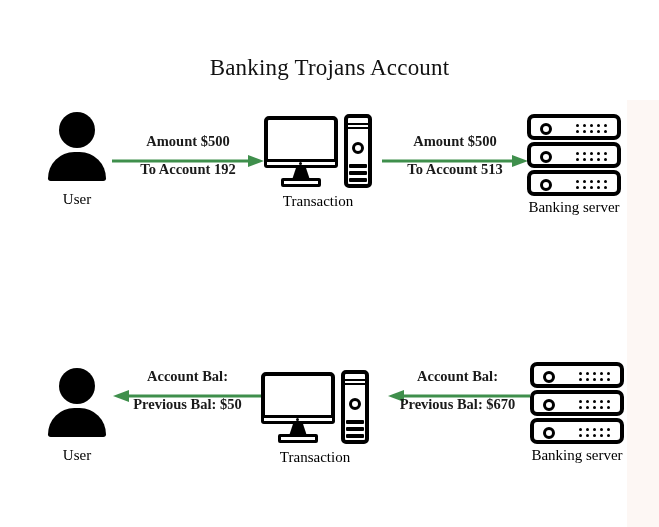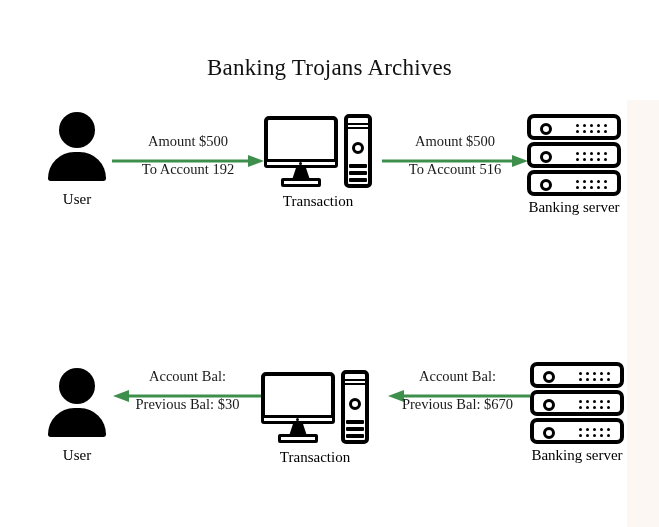--- a/index.html
+++ b/index.html
@@ -221,41 +221,42 @@
     position: absolute;
     width: 3px;
     height: 3px;
     background: #000000;
     border-radius: 50%;
   }
 
   
   .arrow {
     position: absolute;
+    font-weight: bold;
   }
   .arrow .lbl {
     position: absolute;
     left: 0;
     width: 100%;
     text-align: center;
     font-size: 14.5px;
     white-space: nowrap;
     color: #1a1a1a;
     font-family: "Liberation Serif", "DejaVu Serif", serif;
   }
   .arrow .lbl-top { top: -22px; }
   .arrow .lbl-bot { top: 6px; }
   .arrow svg { display: block; }
 </style>
 </head>
 <body>
 
 <div class="right-band"></div>
 
-<div class="title">Banking Trojans Archives</div>
+<div class="title">Banking Trojans Account</div>
 
 <div class="node" style="left:22px; top:112px; width:110px;">
   <div class="user-ico">
     <div class="head"></div>
     <div class="body"></div>
   </div>
   <div class="caption">User</div>
 </div>
 
 <div class="arrow" style="left:112px; top:155px; width:152px;">
@@ -284,21 +285,21 @@
   </div>
   <div class="caption">Transaction</div>
 </div>
 
 <div class="arrow" style="left:382px; top:155px; width:146px;">
   <div class="lbl lbl-top">Amount $500</div>
   <svg width="146" height="12" viewBox="0 0 146 12">
     <line x1="0" y1="6" x2="132" y2="6" stroke="#3f8f4c" stroke-width="3"></line>
     <polygon points="130,0 146,6 130,12" fill="#3f8f4c"></polygon>
   </svg>
-  <div class="lbl lbl-bot">To Account 516</div>
+  <div class="lbl lbl-bot">To Account 513</div>
 </div>
 
 <div class="node" style="left:527px; top:114px; width:94px;">
   <div class="srv-ico">
     <div class="srv-unit srv-u1">
       <div class="led"></div>
       <div class="dots">
           <i style="left: 0px; top: 0px;"></i>
           <i style="left: 7px; top: 0px;"></i>
           <i style="left: 14px; top: 0px;"></i>
@@ -352,21 +353,21 @@
   </div>
   <div class="caption">User</div>
 </div>
 
 <div class="arrow" style="left:110px; top:390px; width:155px;">
   <div class="lbl lbl-top">Account Bal:</div>
   <svg width="155" height="12" viewBox="0 0 155 12">
     <line x1="17" y1="6" x2="155" y2="6" stroke="#3f8f4c" stroke-width="3"></line>
     <polygon points="19,0 3,6 19,12" fill="#3f8f4c"></polygon>
   </svg>
-  <div class="lbl lbl-bot">Previous Bal: $30</div>
+  <div class="lbl lbl-bot">Previous Bal: $50</div>
 </div>
 
 <div class="node" style="left:260px; top:370px; width:110px;">
   <div class="pc-ico">
     <div class="monitor"></div>
     <div class="mon-bar"></div>
     <div class="mon-dot"></div>
     <div class="neck"></div>
     <div class="base"></div>
     <div class="tower"></div>

